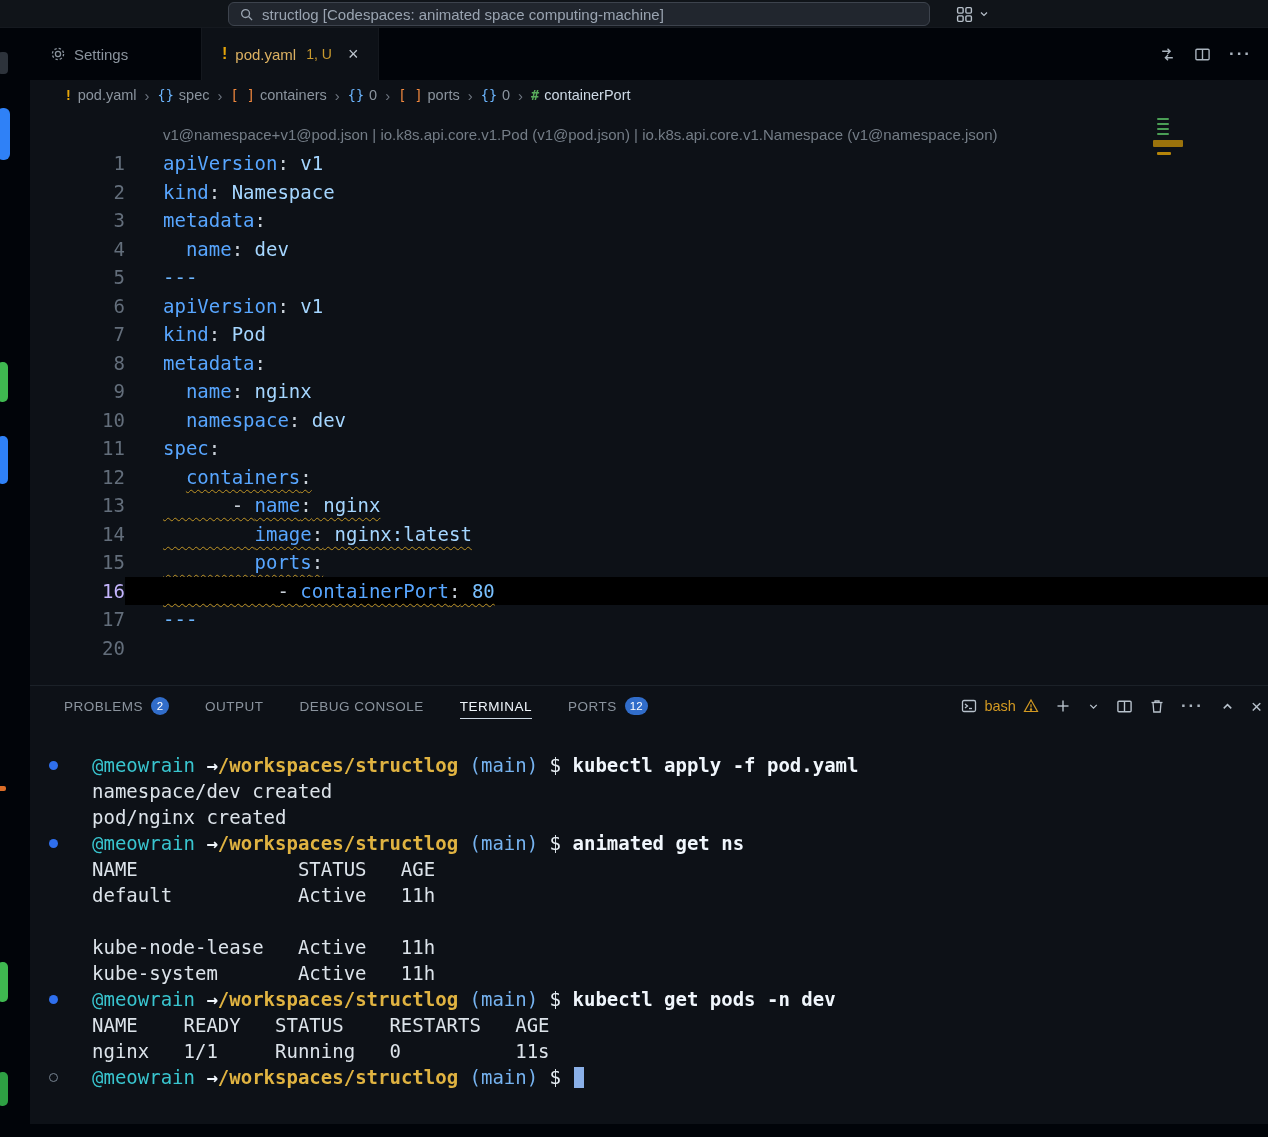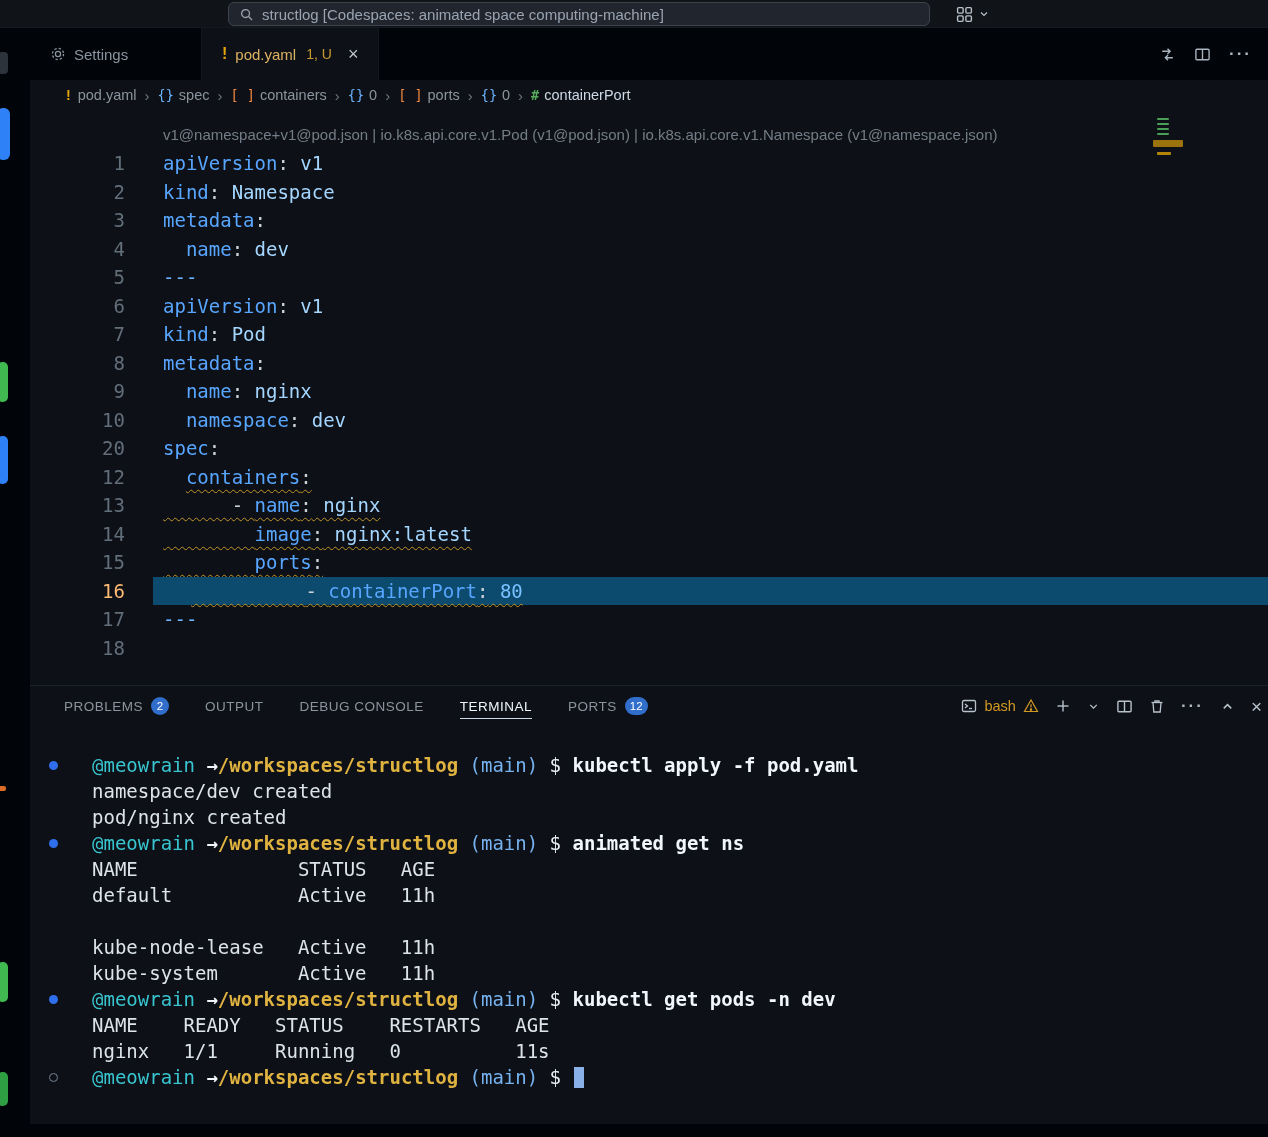--- a/index.html
+++ b/index.html
@@ -51,22 +51,22 @@
   .k-arr { color:#f0883e; }
   .k-field { color:#57ab5a; font-weight:bold; }
   .bc-item.cur .bc-label { color:#cdd9e5; }
 
   
   .editor { position:relative; height:575px; background:#0d1117; overflow:hidden; }
   .hint { height:39px; display:flex; align-items:flex-end; padding:0 0 6px 133px; color:#747d87; font-size:15px; }
   .codeline { display:flex; height:28.5px; line-height:28.5px; font-family:"DejaVu Sans Mono", monospace; font-size:19px; white-space:pre; }
   .gutter { width:95px; flex:none; text-align:right; color:#636e7b; }
   .code { flex:1; padding-left:38px; }
-  .codeline.current .code { background:#0c4a6e;margin-left:28px; }
-  .codeline.current .gutter { color:#fdba74; }
+  .codeline.current .code { background:#000000; }
+  .codeline.current .gutter { color:#c4b5fd; }
   .t-key { color:#58a6ff; }
   .t-val { color:#a5d6ff; }
   .t-pun { color:#c9d1d9; }
   .t-doc { color:#6cb6ff; }
   .t-num { color:#79c0ff; }
   .t-pln { color:#c9d1d9; }
   .wavy { text-decoration:underline wavy #c09526; text-decoration-thickness:1.3px; text-underline-offset:5px; text-decoration-skip-ink:none; }
   .mm { position:absolute; border-radius:1px; }
 
   
@@ -220,28 +220,28 @@
           <div class="codeline"><div class="gutter">1</div><div class="code"><span class="t-key">apiVersion</span><span class="t-pun">:</span><span class="t-val"> v1</span></div></div>
           <div class="codeline"><div class="gutter">2</div><div class="code"><span class="t-key">kind</span><span class="t-pun">:</span><span class="t-val"> Namespace</span></div></div>
           <div class="codeline"><div class="gutter">3</div><div class="code"><span class="t-key">metadata</span><span class="t-pun">:</span></div></div>
           <div class="codeline"><div class="gutter">4</div><div class="code"><span class="t-pln">  </span><span class="t-key">name</span><span class="t-pun">:</span><span class="t-val"> dev</span></div></div>
           <div class="codeline"><div class="gutter">5</div><div class="code"><span class="t-doc">---</span></div></div>
           <div class="codeline"><div class="gutter">6</div><div class="code"><span class="t-key">apiVersion</span><span class="t-pun">:</span><span class="t-val"> v1</span></div></div>
           <div class="codeline"><div class="gutter">7</div><div class="code"><span class="t-key">kind</span><span class="t-pun">:</span><span class="t-val"> Pod</span></div></div>
           <div class="codeline"><div class="gutter">8</div><div class="code"><span class="t-key">metadata</span><span class="t-pun">:</span></div></div>
           <div class="codeline"><div class="gutter">9</div><div class="code"><span class="t-pln">  </span><span class="t-key">name</span><span class="t-pun">:</span><span class="t-val"> nginx</span></div></div>
           <div class="codeline"><div class="gutter">10</div><div class="code"><span class="t-pln">  </span><span class="t-key">namespace</span><span class="t-pun">:</span><span class="t-val"> dev</span></div></div>
-          <div class="codeline"><div class="gutter">20</div><div class="code"><span class="t-key">spec</span><span class="t-pun">:</span></div></div>
+          <div class="codeline"><div class="gutter">11</div><div class="code"><span class="t-key">spec</span><span class="t-pun">:</span></div></div>
           <div class="codeline"><div class="gutter">12</div><div class="code"><span class="t-pln">  </span><span class="t-key wavy">containers</span><span class="t-pun wavy">:</span></div></div>
           <div class="codeline"><div class="gutter">13</div><div class="code"><span class="t-pln wavy">      </span><span class="t-pun wavy">- </span><span class="t-key wavy">name</span><span class="t-pun wavy">:</span><span class="t-val wavy"> nginx</span></div></div>
           <div class="codeline"><div class="gutter">14</div><div class="code"><span class="t-pln wavy">        </span><span class="t-key wavy">image</span><span class="t-pun wavy">:</span><span class="t-val wavy"> nginx:latest</span></div></div>
           <div class="codeline"><div class="gutter">15</div><div class="code"><span class="t-pln wavy">        </span><span class="t-key wavy">ports</span><span class="t-pun wavy">:</span></div></div>
           <div class="codeline current"><div class="gutter">16</div><div class="code"><span class="t-pln wavy">          </span><span class="t-pun wavy">- </span><span class="t-key wavy">containerPort</span><span class="t-pun wavy">:</span><span class="t-num wavy"> 80</span></div></div>
           <div class="codeline"><div class="gutter">17</div><div class="code"><span class="t-doc">---</span></div></div>
-          <div class="codeline"><div class="gutter">18</div><div class="code"></div></div>
+          <div class="codeline"><div class="gutter">20</div><div class="code"></div></div>
         </div>
 
       <div>
         <div class="mm" style="left:1127px;top:8px;width:12px;height:2px;background:#4a9e55;"></div>
         <div class="mm" style="left:1127px;top:13px;width:12px;height:2px;background:#4a9e55;"></div>
         <div class="mm" style="left:1127px;top:18px;width:12px;height:2px;background:#4a9e55;"></div>
         <div class="mm" style="left:1127px;top:23px;width:12px;height:2px;background:#4a9e55;"></div>
         <div class="mm" style="left:1123px;top:30px;width:30px;height:7px;background:#b5850a;opacity:.85;"></div>
         <div class="mm" style="left:1127px;top:42px;width:14px;height:3px;background:#b5850a;"></div>
       </div>

